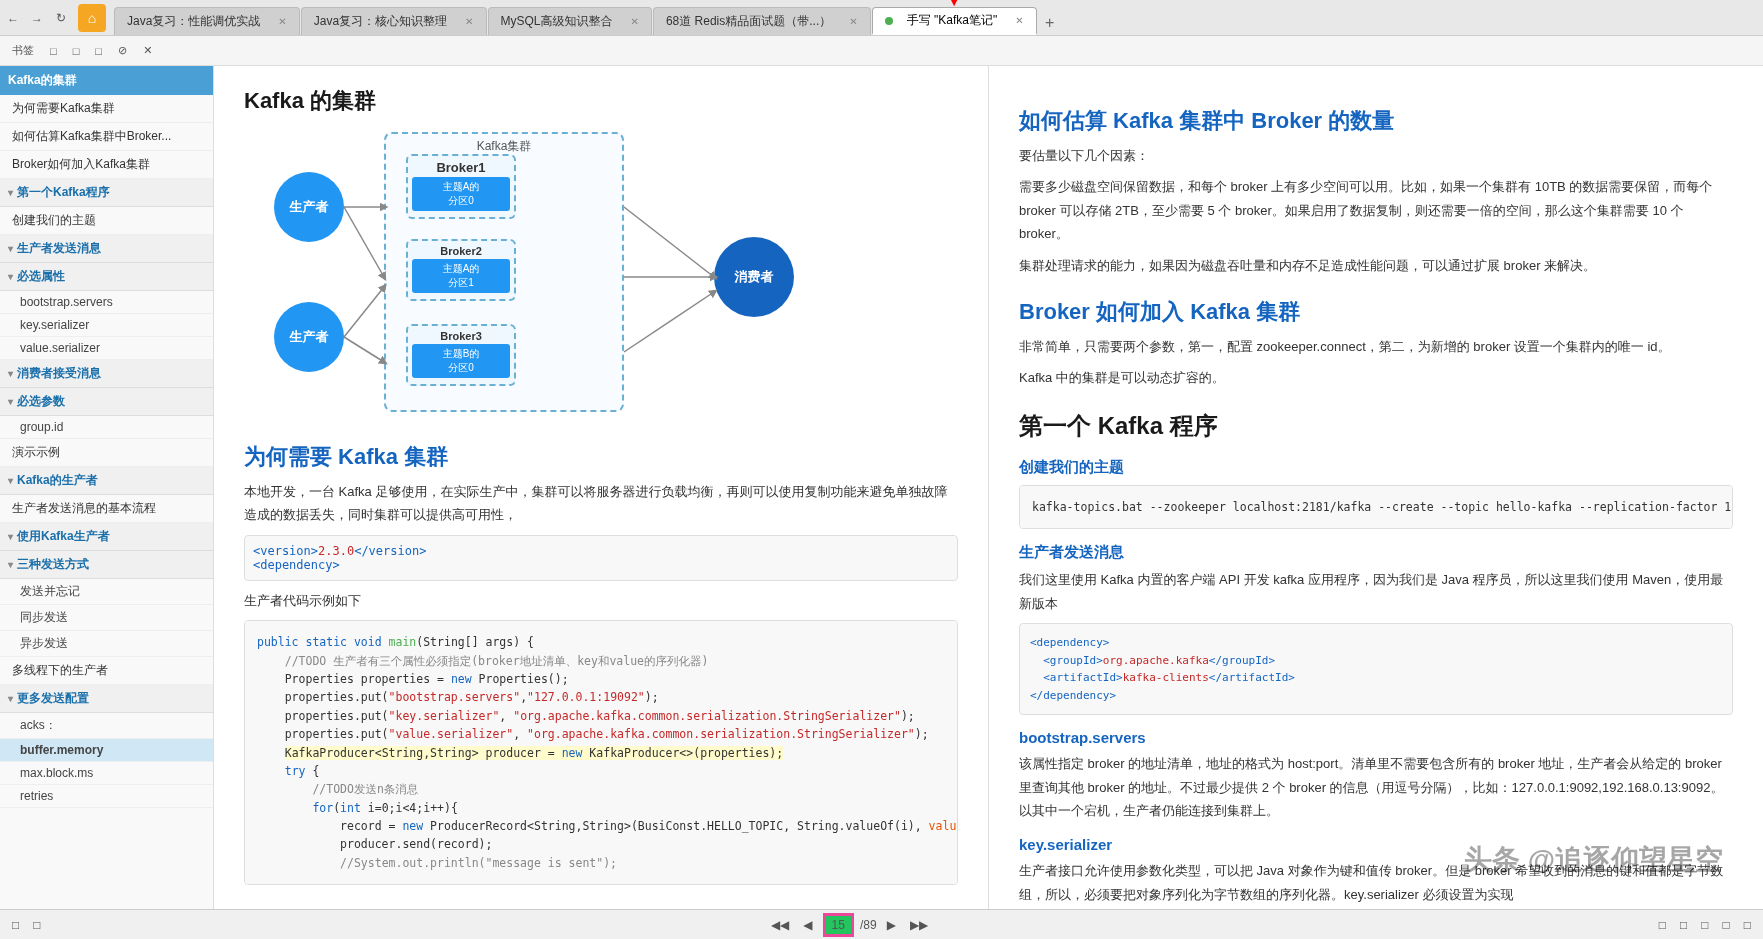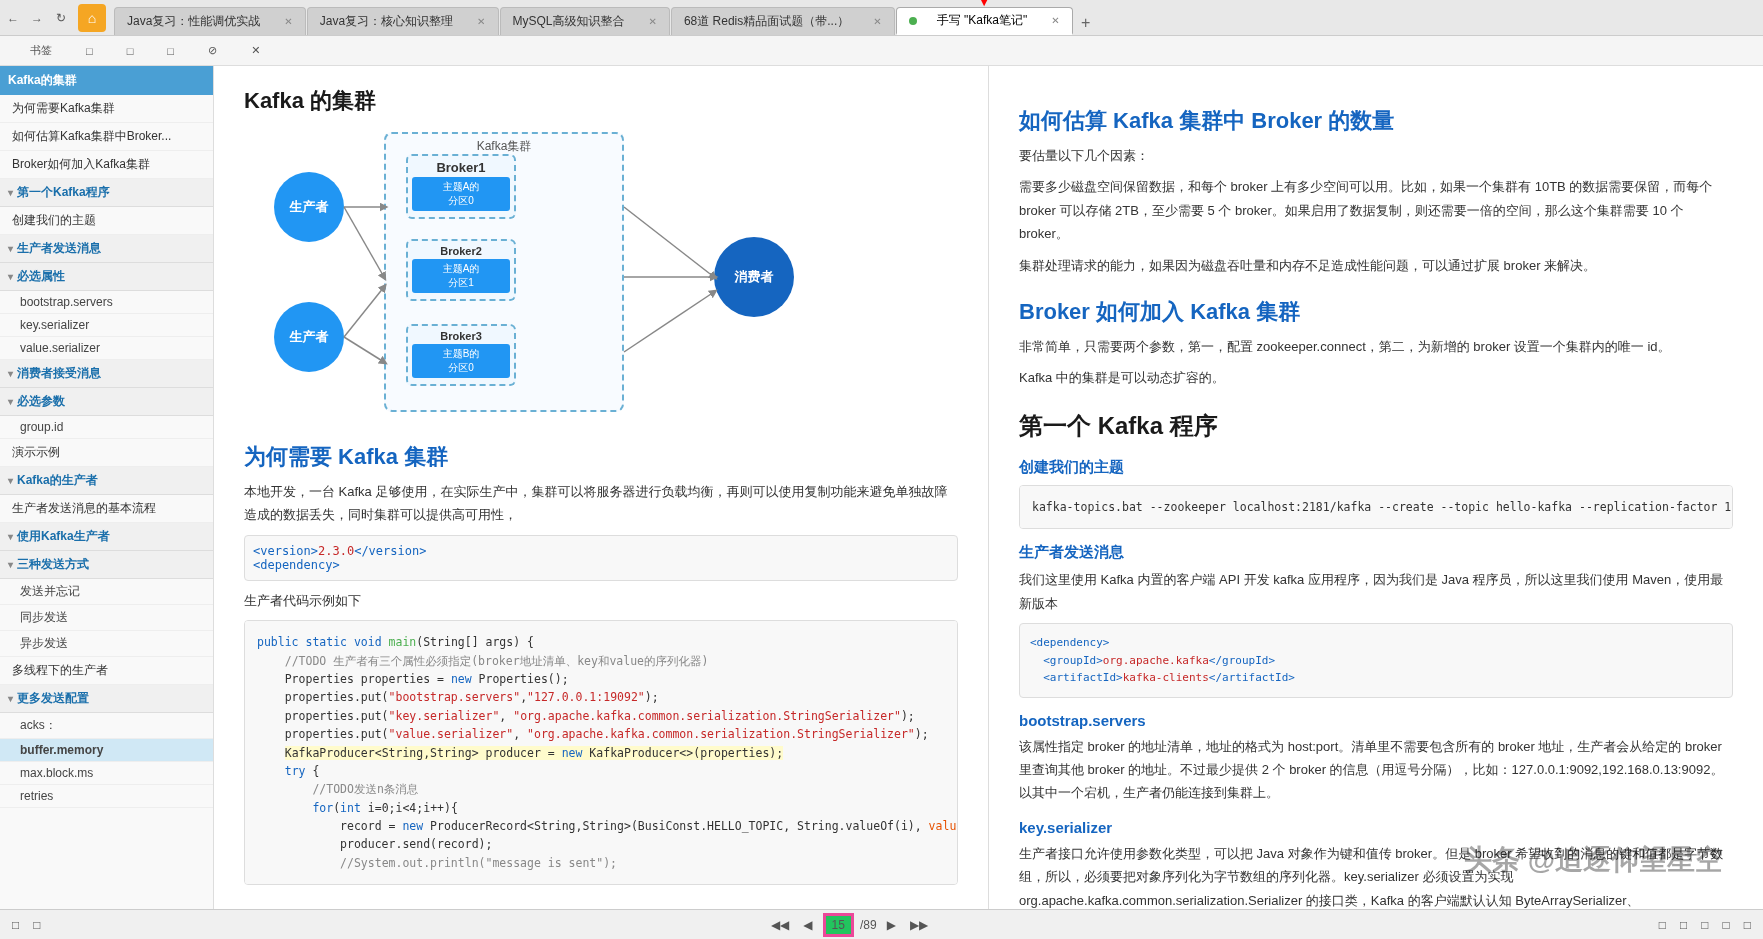--- a/index.html
+++ b/index.html
@@ -7,31 +7,31 @@
 
     
     #titlebar {
       display: flex; align-items: center; height: 36px; background: #e8e8e8; border-bottom: 1px solid #ccc;
       padding: 0 4px;
     }
     .titlebar-icons { display: flex; gap: 6px; margin-right: 8px; align-items: center; }
     .titlebar-icon { width: 18px; height: 18px; display: flex; align-items: center; justify-content: center; font-size: 12px; color: #555; cursor: pointer; }
     .home-icon { width: 28px; height: 28px; background: #f5a623; border-radius: 4px; display: flex; align-items: center; justify-content: center; color: white; font-size: 14px; }
     .tabs-container { display: flex; align-items: flex-end; flex: 1; height: 100%; gap: 1px; }
-    .tab { display: flex; align-items: center; padding: 0 12px; height: 28px; background: #d0d0d0; border-radius: 4px 4px 0 0; font-size: 12px; color: #333; cursor: pointer; white-space: nowrap; border: 1px solid #bbb; border-bottom: none; gap: 20px; }
+    .tab { display: flex; align-items: center; padding: 0 12px; height: 28px; background: #d0d0d0; border-radius: 4px 4px 0 0; font-size: 12px; color: #333; cursor: pointer; white-space: nowrap; border: 1px solid #bbb; border-bottom: none; gap: 14px; }
     .tab.active { background: #fff; color: #000; border: 1px solid #aaa; border-bottom: 2px solid #fff; z-index: 2; }
     .tab-dot { width: 8px; height: 8px; background: #4caf50; border-radius: 50%; display: inline-block; }
     .tab-close { font-size: 10px; color: #888; cursor: pointer; margin-left: 4px; }
     .tab-add { width: 24px; height: 24px; display: flex; align-items: center; justify-content: center; font-size: 16px; color: #666; cursor: pointer; }
 
     
     #toolbar {
       display: flex; align-items: center; height: 30px; background: #f5f5f5; border-bottom: 1px solid #ddd; padding: 0 8px; gap: 8px;
     }
-    .toolbar-btn { font-size: 11px; color: #555; cursor: pointer; padding: 2px 4px; margin-left: 18px; }
+    .toolbar-btn { font-size: 11px; color: #555; cursor: pointer; padding: 2px 4px; }
 
     
     #main { display: flex; height: calc(939px - 36px - 30px - 30px); }
 
     
     #sidebar {
       width: 214px; background: #f9f9f9; border-right: 1px solid #ddd; overflow-y: auto; flex-shrink: 0;
     }
     .sidebar-header {
       display: flex; align-items: center; padding: 6px 8px; background: #4a9fd4; color: white; font-size: 12px; font-weight: bold; gap: 4px;
@@ -283,20 +283,21 @@
       <h3 class="section-title-small">创建我们的主题</h3>
       <div class="code-block"><span>kafka-topics.bat --zookeeper localhost:2181/kafka --create --topic hello-kafka --replication-factor 1 --partitions 4</span></div>
 
       <h3 class="section-title-small">生产者发送消息</h3>
       <p class="body-text">我们这里使用 Kafka 内置的客户端 API 开发 kafka 应用程序，因为我们是 Java 程序员，所以这里我们使用 Maven，使用最新版本</p>
 
       <div class="xml-block">
         <div><span class="xml-tag">&lt;dependency&gt;</span></div>
         <div>&nbsp;&nbsp;<span class="xml-tag">&lt;groupId&gt;</span><span class="xml-content">org.apache.kafka</span><span class="xml-tag">&lt;/groupId&gt;</span></div>
         <div>&nbsp;&nbsp;<span class="xml-tag">&lt;artifactId&gt;</span><span class="xml-content">kafka-clients</span><span class="xml-tag">&lt;/artifactId&gt;</span></div>
+        <div><span class="xml-tag">&lt;/dependency&gt;</span></div>
       </div>
 
       <h3 class="section-title-small">bootstrap.servers</h3>
       <p class="body-text">该属性指定 broker 的地址清单，地址的格式为 host:port。清单里不需要包含所有的 broker 地址，生产者会从给定的 broker 里查询其他 broker 的地址。不过最少提供 2 个 broker 的信息（用逗号分隔），比如：127.0.0.1:9092,192.168.0.13:9092。 以其中一个宕机，生产者仍能连接到集群上。</p>
 
       <h3 class="section-title-small">key.serializer</h3>
       <p class="body-text">生产者接口允许使用参数化类型，可以把 Java 对象作为键和值传 broker。但是 broker 希望收到的消息的键和值都是字节数组，所以，必须要把对象序列化为字节数组的序列化器。key.serializer 必须设置为实现 org.apache.kafka.common.serialization.Serializer 的接口类，Kafka 的客户端默认认知 ByteArraySerializer、IntegerSerializer、StringSerializer，也可以实现自定义的序列化器。</p>
 
     </div>
   </div>

